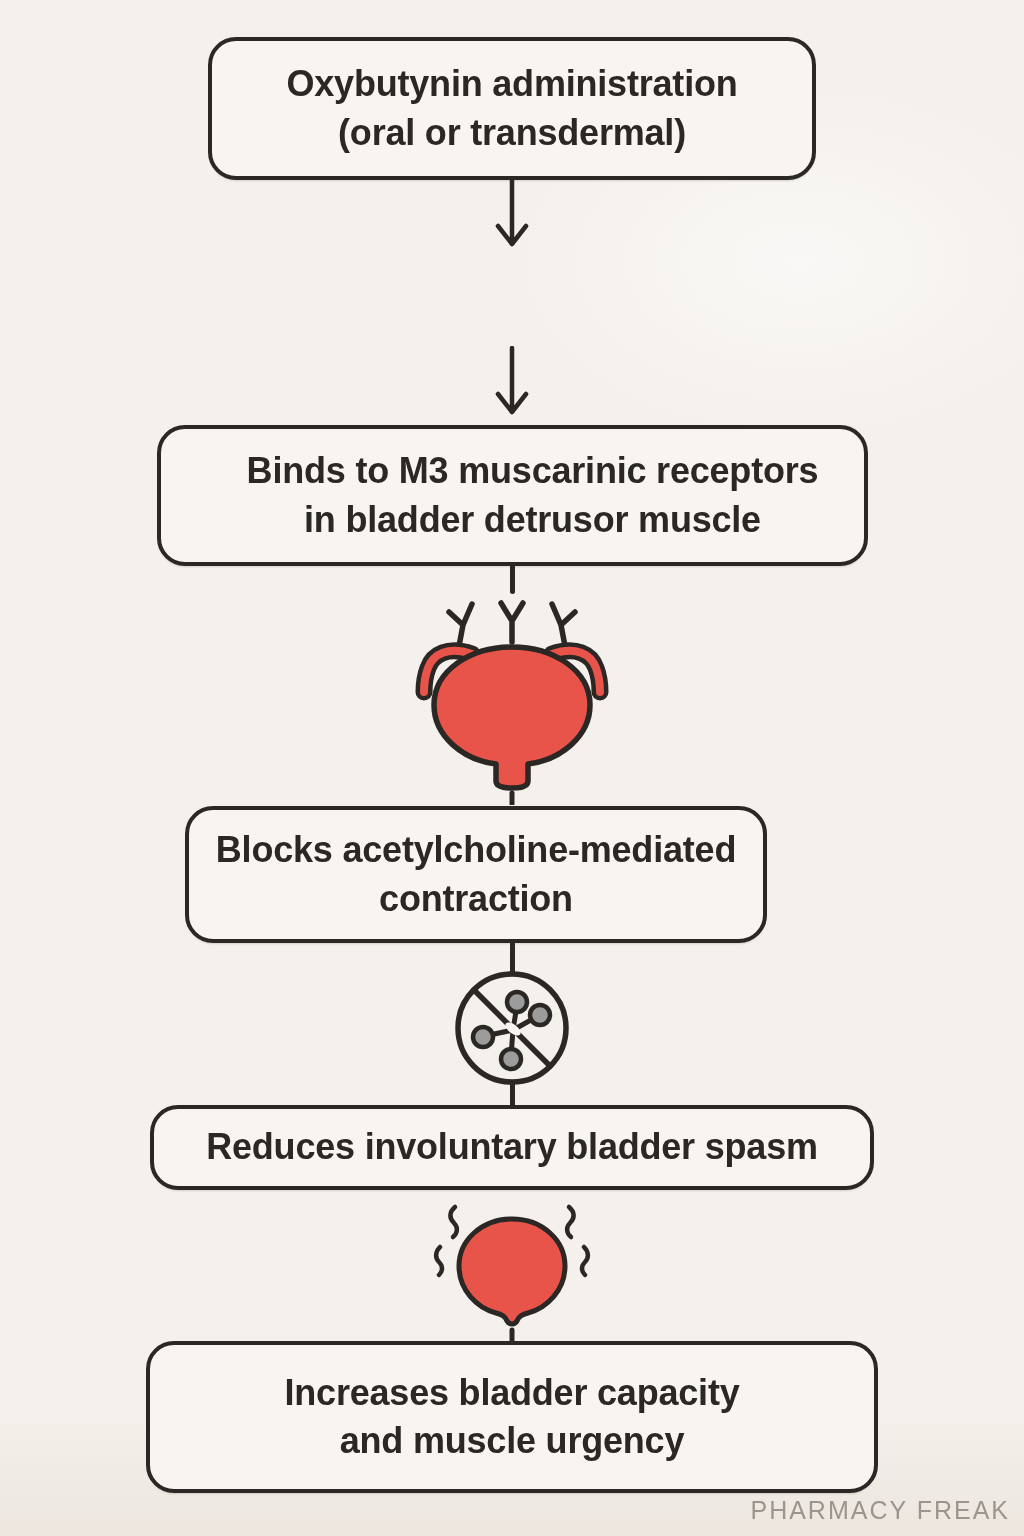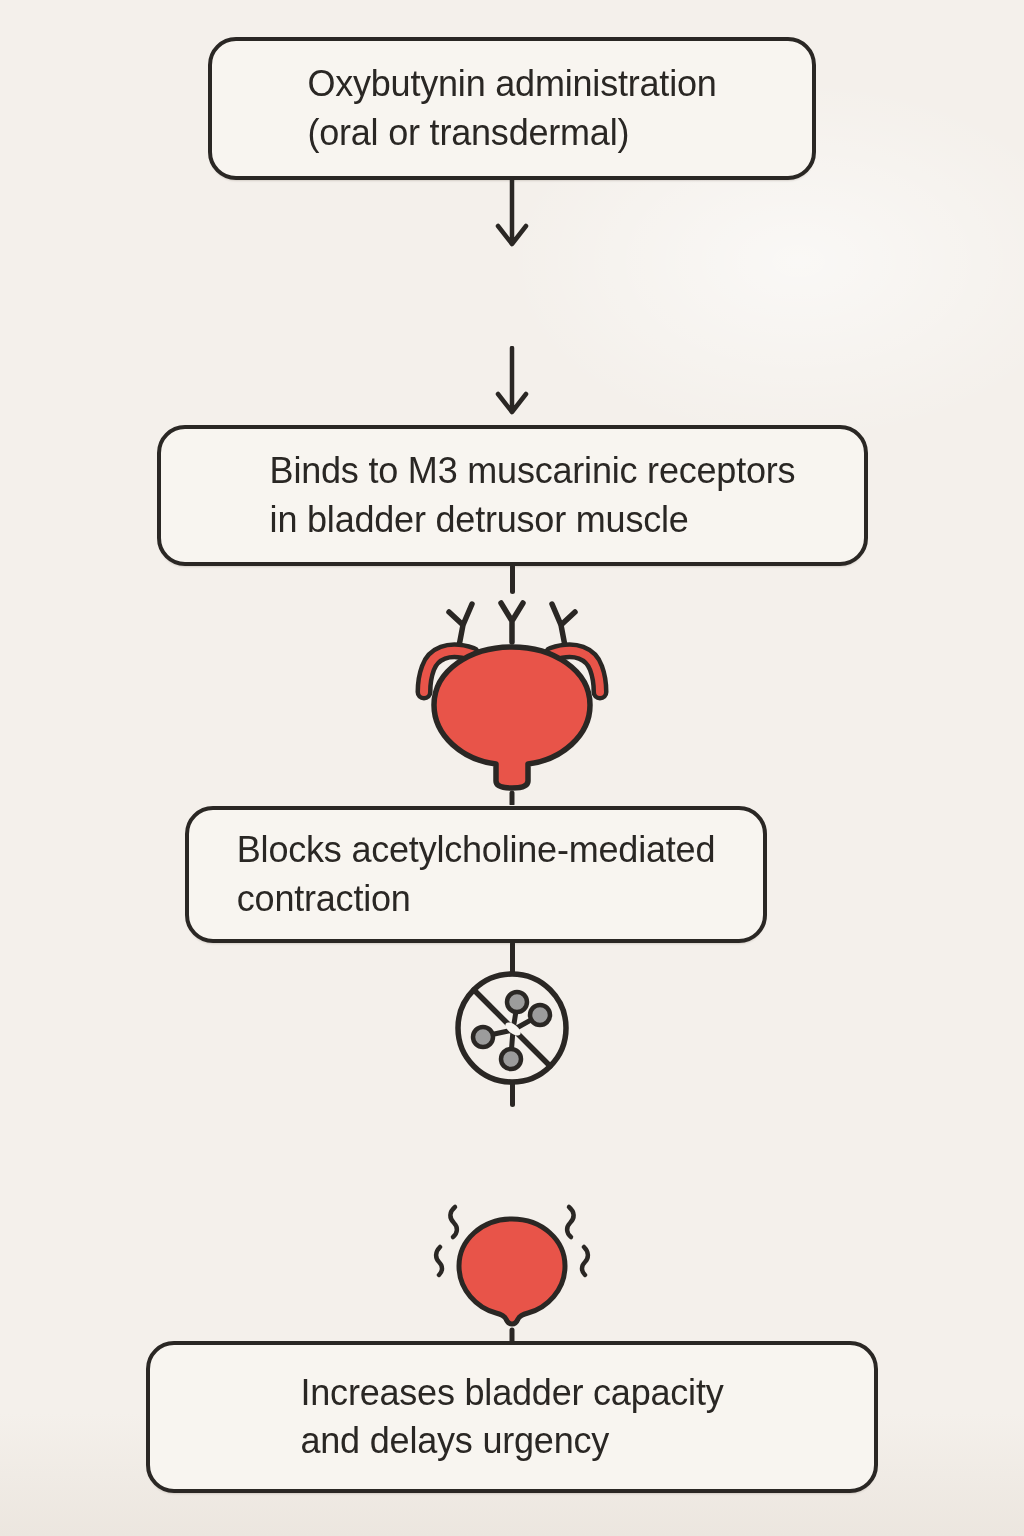--- a/index.html
+++ b/index.html
@@ -23,25 +23,26 @@
   .box{
     position:absolute;
     box-sizing:border-box;
     background:var(--box-fill);
     border:4.5px solid var(--ink);
     border-radius:28px;
     display:flex;align-items:center;justify-content:center;
     box-shadow:0 3px 2px -2px rgba(70,58,45,.18);
   }
   .box .label{
-    font-weight:400;
+    font-weight:700;
     font-size:36px;
     line-height:1.34;
     letter-spacing:-.2px;
     color:var(--ink);
+    text-align:center;
     white-space:pre-line;
   }
   .vline{
     position:absolute;
     width:5px;left:510px;
     background:var(--ink);
     border-radius:3px;
   }
   .abs{position:absolute;}
   .s-ink{stroke:var(--ink);fill:none;stroke-linecap:round;stroke-linejoin:round;}
@@ -113,32 +114,36 @@
     <circle class="f-gray s-ink" stroke-width="4.5" cx="70" cy="39" r="10" style="fill:var(--node-gray)"></circle>
     <circle class="f-gray s-ink" stroke-width="4.5" cx="93" cy="52" r="10" style="fill:var(--node-gray)"></circle>
     <circle class="f-gray s-ink" stroke-width="4.5" cx="36" cy="74" r="10" style="fill:var(--node-gray)"></circle>
     <circle class="f-gray s-ink" stroke-width="4.5" cx="64" cy="96" r="10" style="fill:var(--node-gray)"></circle>
     <line class="s-ink" stroke-width="5.5" x1="27" y1="27" x2="103" y2="103"></line>
     <ellipse class="f-paper" cx="66" cy="66" rx="9" ry="4.5" transform="rotate(38 66 66)"></ellipse>
   </svg>
 
   <div class="vline" style="top:1081px;height:26px;"></div>
 
+  <div class="box" style="left:150px;top:1105px;width:724px;height:85px;">
+    <span class="label">Reduces involuntary bladder spasm</span>
+  </div>
 
   <svg class="abs" style="left:428px;top:1203px;" width="168" height="142" viewBox="0 0 168 142">
 
     <path class="s-ink" stroke-width="4.5" d="M27,4 C21,9 21,15 26,20 C30,24 30,30 25,34"></path>
     <path class="s-ink" stroke-width="4.5" d="M12,44 C7,49 7,55 11,59 C15,63 15,68 11,72"></path>
     <path class="s-ink" stroke-width="4.5" d="M141,4 C147,9 147,15 142,20 C138,24 138,30 143,34"></path>
     <path class="s-ink" stroke-width="4.5" d="M156,44 C161,49 161,55 157,59 C153,63 153,68 157,72"></path>
 
     <path class="f-red" stroke="#2A2724" stroke-width="5" stroke-linejoin="round" d="M84,16 C114,16 137,37 137,63 C137,87 119,105 100,110 C96,111 92,112 90,116 Q88,121 84,121 Q80,121 78,116 C76,112 72,111 68,110 C49,105 31,87 31,63 C31,37 54,16 84,16 Z"></path>
 
     <path class="s-ink" stroke-width="5" d="M84,127 V140"></path>
   </svg>
 
   <div class="box" style="left:146px;top:1341px;width:732px;height:152px;">
     <span class="label">Increases bladder capacity
-and delays urgency</span>
+and muscle urgency</span>
   </div>
 
+  <div class="watermark">PHARMACY FREAK</div>
 
 </div>
 
 </body></html>

